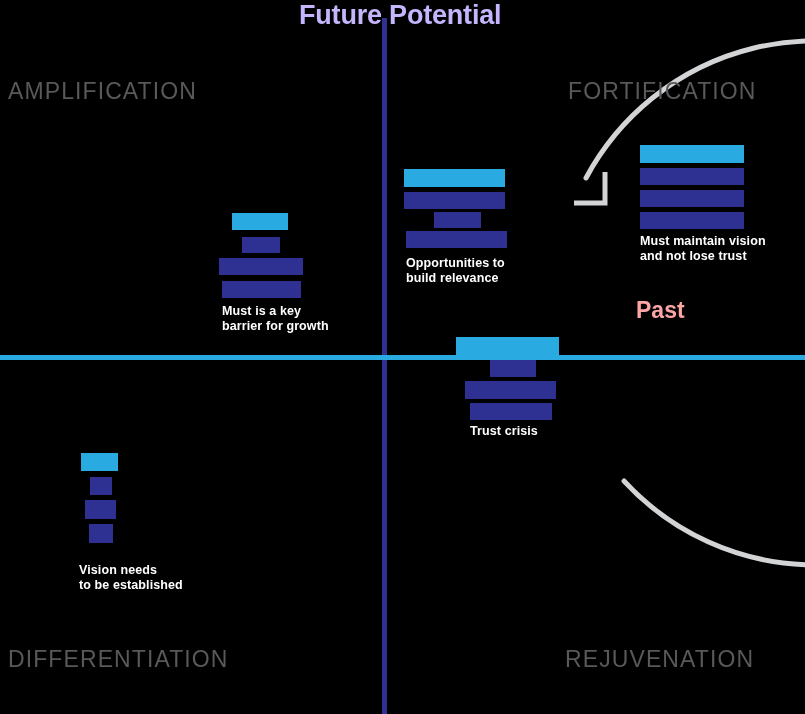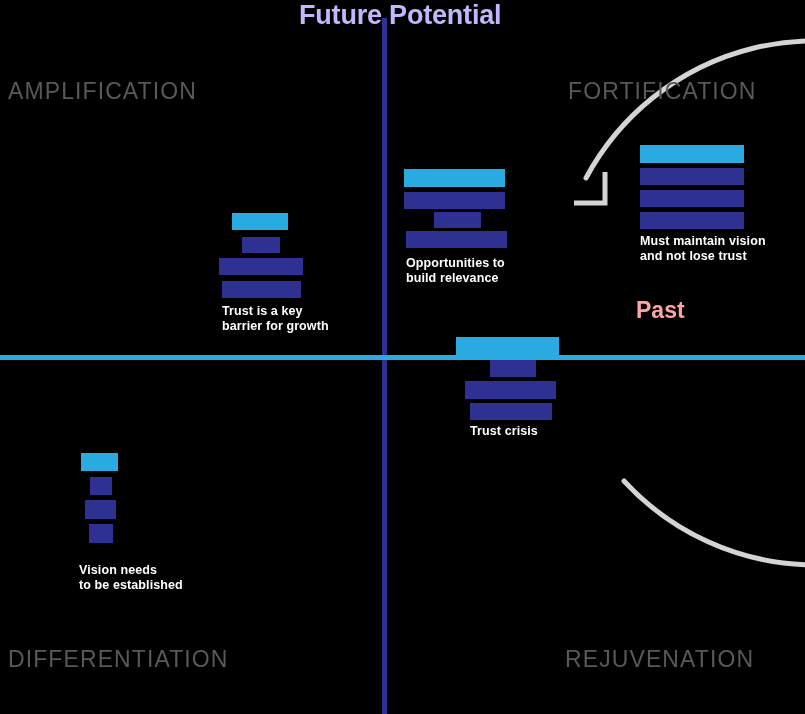--- a/index.html
+++ b/index.html
@@ -116,21 +116,21 @@
   <div class="quad quad-tl">AMPLIFICATION</div>
   <div class="quad quad-tr">FORTIFICATION</div>
   <div class="quad quad-br">REJUVENATION</div>
   <div class="quad quad-bl">DIFFERENTIATION</div>
 
   <div id="clusters-layer">
       <div class="bar" style="left: 232px; top: 213px; width: 56px; height: 17px; background: rgb(41, 171, 226); position: absolute;"></div>
       <div class="bar" style="left: 242px; top: 237px; width: 38px; height: 16px; background: rgb(46, 49, 145); position: absolute;"></div>
       <div class="bar" style="left: 219px; top: 258px; width: 84px; height: 17px; background: rgb(46, 49, 145); position: absolute;"></div>
       <div class="bar" style="left: 222px; top: 281px; width: 79px; height: 17px; background: rgb(46, 49, 145); position: absolute;"></div>
-      <div class="caption" style="left: 222px; top: 304px;">Trust is a key
+      <div class="caption" style="left: 222px; top: 304px;">Must is a key
 barrier for growth</div>
       <div class="bar" style="left: 404px; top: 169px; width: 101px; height: 18px; background: rgb(41, 171, 226); position: absolute;"></div>
       <div class="bar" style="left: 404px; top: 192px; width: 101px; height: 17px; background: rgb(46, 49, 145); position: absolute;"></div>
       <div class="bar" style="left: 434px; top: 212px; width: 47px; height: 16px; background: rgb(46, 49, 145); position: absolute;"></div>
       <div class="bar" style="left: 406px; top: 231px; width: 101px; height: 17px; background: rgb(46, 49, 145); position: absolute;"></div>
       <div class="caption" style="left: 406px; top: 250px; margin-top: 6px;">Opportunities to
 build relevance</div>
       <div class="bar" style="left: 640px; top: 145px; width: 104px; height: 18px; background: rgb(41, 171, 226); position: absolute;"></div>
       <div class="bar" style="left: 640px; top: 168px; width: 104px; height: 17px; background: rgb(46, 49, 145); position: absolute;"></div>
       <div class="bar" style="left: 640px; top: 190px; width: 104px; height: 17px; background: rgb(46, 49, 145); position: absolute;"></div>

